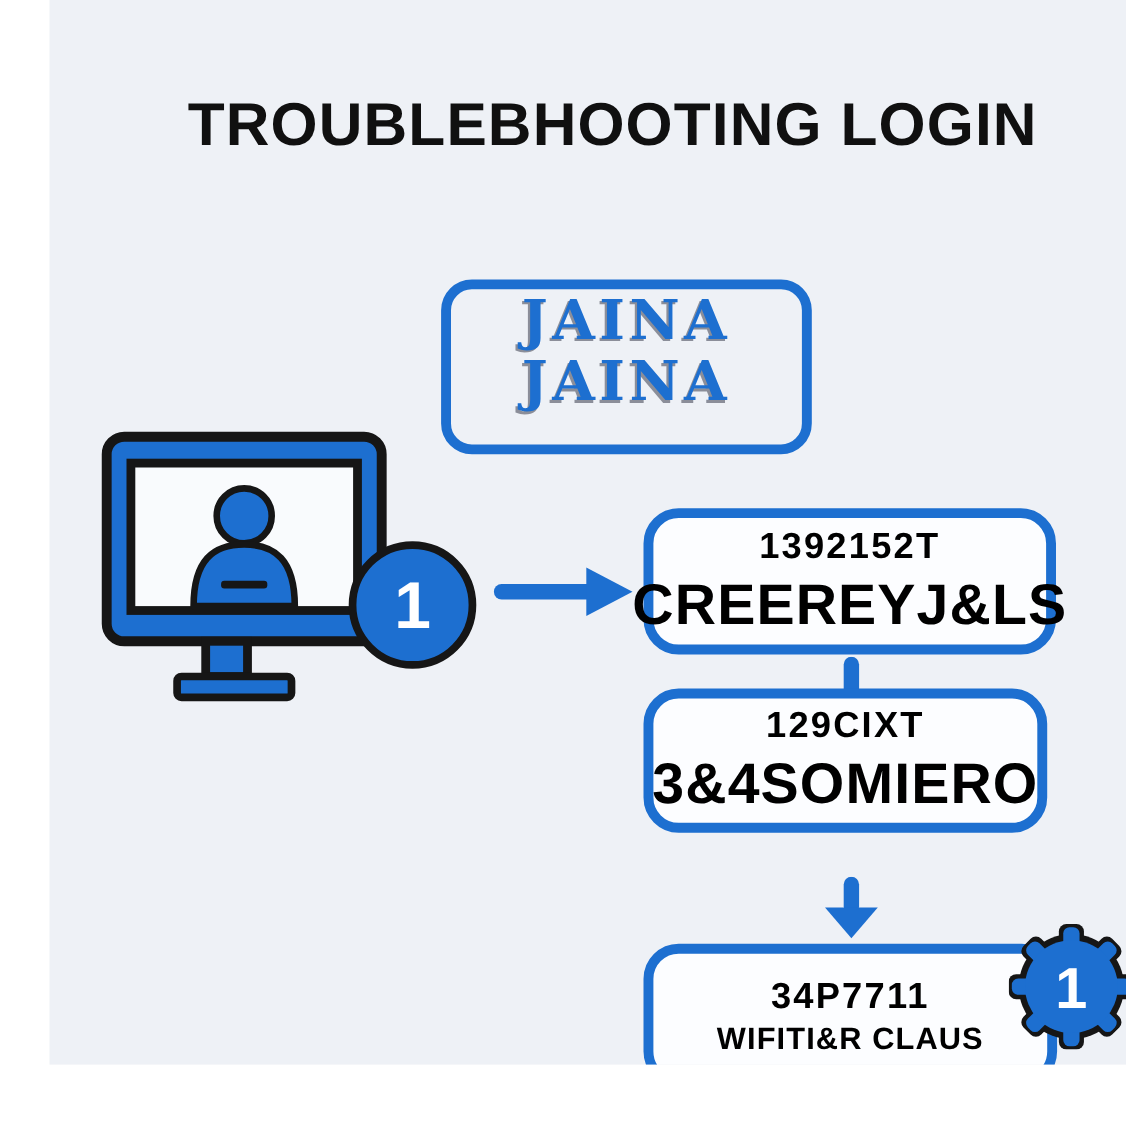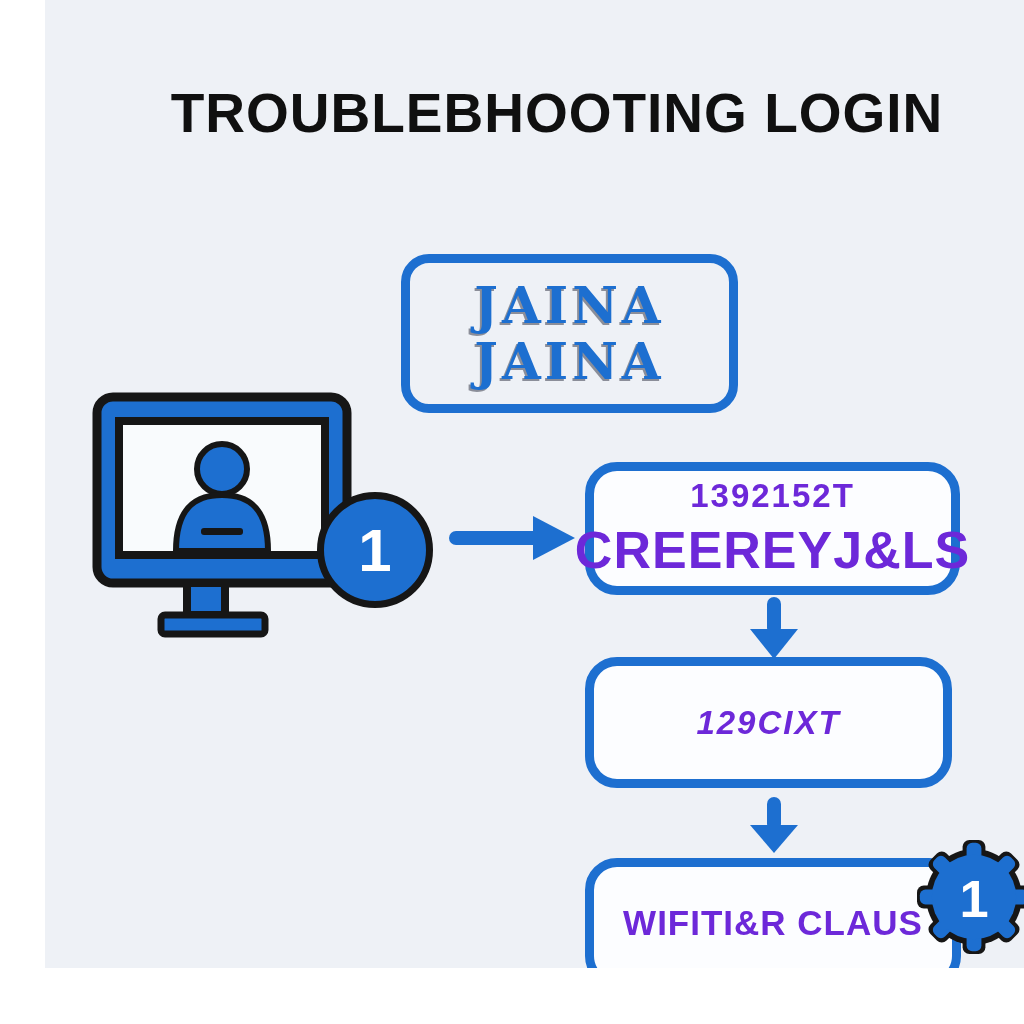--- a/index.html
+++ b/index.html
@@ -14,21 +14,21 @@
     position:absolute; top:80px; left:0; width:100%; margin:0;
     text-align:center; color:var(--title-text,#101010);
     font-size:55px; line-height:66px; font-weight:bold; letter-spacing:1px;
   }
   .title span { display:block; }
 
   
   .logo-badge {
     position:absolute; left:356px; top:254px; width:337px; height:159px;
     box-sizing:border-box; border:9px solid var(--blue,#1d6fd0); border-radius:28px;
-    display:flex; flex-direction:column; align-items:center; justify-content:center;
+    display:flex; flex-direction:column; align-items:center; justify-content:flex-start;
   }
   .logo-badge span {
     font-family:"DejaVu Serif",serif; font-weight:bold; font-size:50px; line-height:56px;
     color:var(--blue,#1d6fd0); letter-spacing:4px;
     text-shadow:-2px 2px 0 rgba(18,22,40,0.45);
   }
 
   
   .monitor-svg { position:absolute; left:46px; top:391px; width:262px; height:250px; }
   .fill-blue   { fill:var(--blue,#1d6fd0); }
@@ -48,28 +48,28 @@
   .arrow-right-svg { position:absolute; left:402px; top:512px; width:130px; height:52px; }
   .arrow-down-1    { position:absolute; left:702px; top:597px; width:54px; height:64px; }
   .arrow-down-2    { position:absolute; left:702px; top:797px; width:54px; height:58px; }
 
   
   .flow-box {
     position:absolute; box-sizing:border-box;
     background:var(--box-background,#fcfdff);
     border:9px solid var(--blue,#1d6fd0); border-radius:32px;
     display:flex; flex-direction:column; align-items:center; justify-content:center; gap:5px;
-    color:#6d28d9; text-align:center;
+    color:#000000; text-align:center;
   }
   .box-1 { left:540px; top:462px; width:375px; height:133px; }
-  .box-2 { left:540px; top:657px; width:367px; height:131px;font-style:italic; }
+  .box-2 { left:540px; top:626px; width:367px; height:131px; }
   .box-3 { left:540px; top:858px; width:376px; height:130px; }
   .step-code  { font-size:33px; font-weight:bold; letter-spacing:2px; }
   .step-label { font-size:52px; font-weight:bold; letter-spacing:1px; }
-  .box-3 .step-label { font-size:35px; }
+  .box-3 .step-label { font-size:28px; }
 
   
   .gear-svg { position:absolute; left:872px; top:840px; width:114px; height:114px; z-index:4; }
   .gear-number {
     font-family:"Liberation Sans",sans-serif; font-size:46px; font-weight:bold; fill:#ffffff;
   }
 </style>
 </head>
 <body>
 
@@ -108,28 +108,30 @@
     <div class="step-label">CREEREYJ&amp;LS</div>
   </div>
 
   <svg class="arrow-down-1" viewBox="0 0 54 64">
     <rect class="fill-blue" x="20" y="0" width="14" height="38" rx="7"></rect>
     <polygon class="fill-blue" points="3,32 51,32 27,62"></polygon>
   </svg>
 
   <div class="flow-box box-2">
     <div class="step-code">129CIXT</div>
+    <div class="step-label">3&amp;4SOMIERO</div>
   </div>
 
   <svg class="arrow-down-2" viewBox="0 0 54 58">
     <rect class="fill-blue" x="20" y="0" width="14" height="34" rx="7"></rect>
     <polygon class="fill-blue" points="3,28 51,28 27,56"></polygon>
   </svg>
 
   <div class="flow-box box-3">
+    <div class="step-code">34P7711</div>
     <div class="step-label">WIFITI&amp;R CLAUS</div>
   </div>
 
   <svg class="gear-svg" viewBox="0 0 100 100">
     <g class="fill-dark">
       <rect x="40" y="0" width="20" height="100" rx="6"></rect>
       <rect x="40" y="0" width="20" height="100" rx="6" transform="rotate(45 50 50)"></rect>
       <rect x="40" y="0" width="20" height="100" rx="6" transform="rotate(90 50 50)"></rect>
       <rect x="40" y="0" width="20" height="100" rx="6" transform="rotate(135 50 50)"></rect>
       <circle cx="50" cy="50" r="42"></circle>

